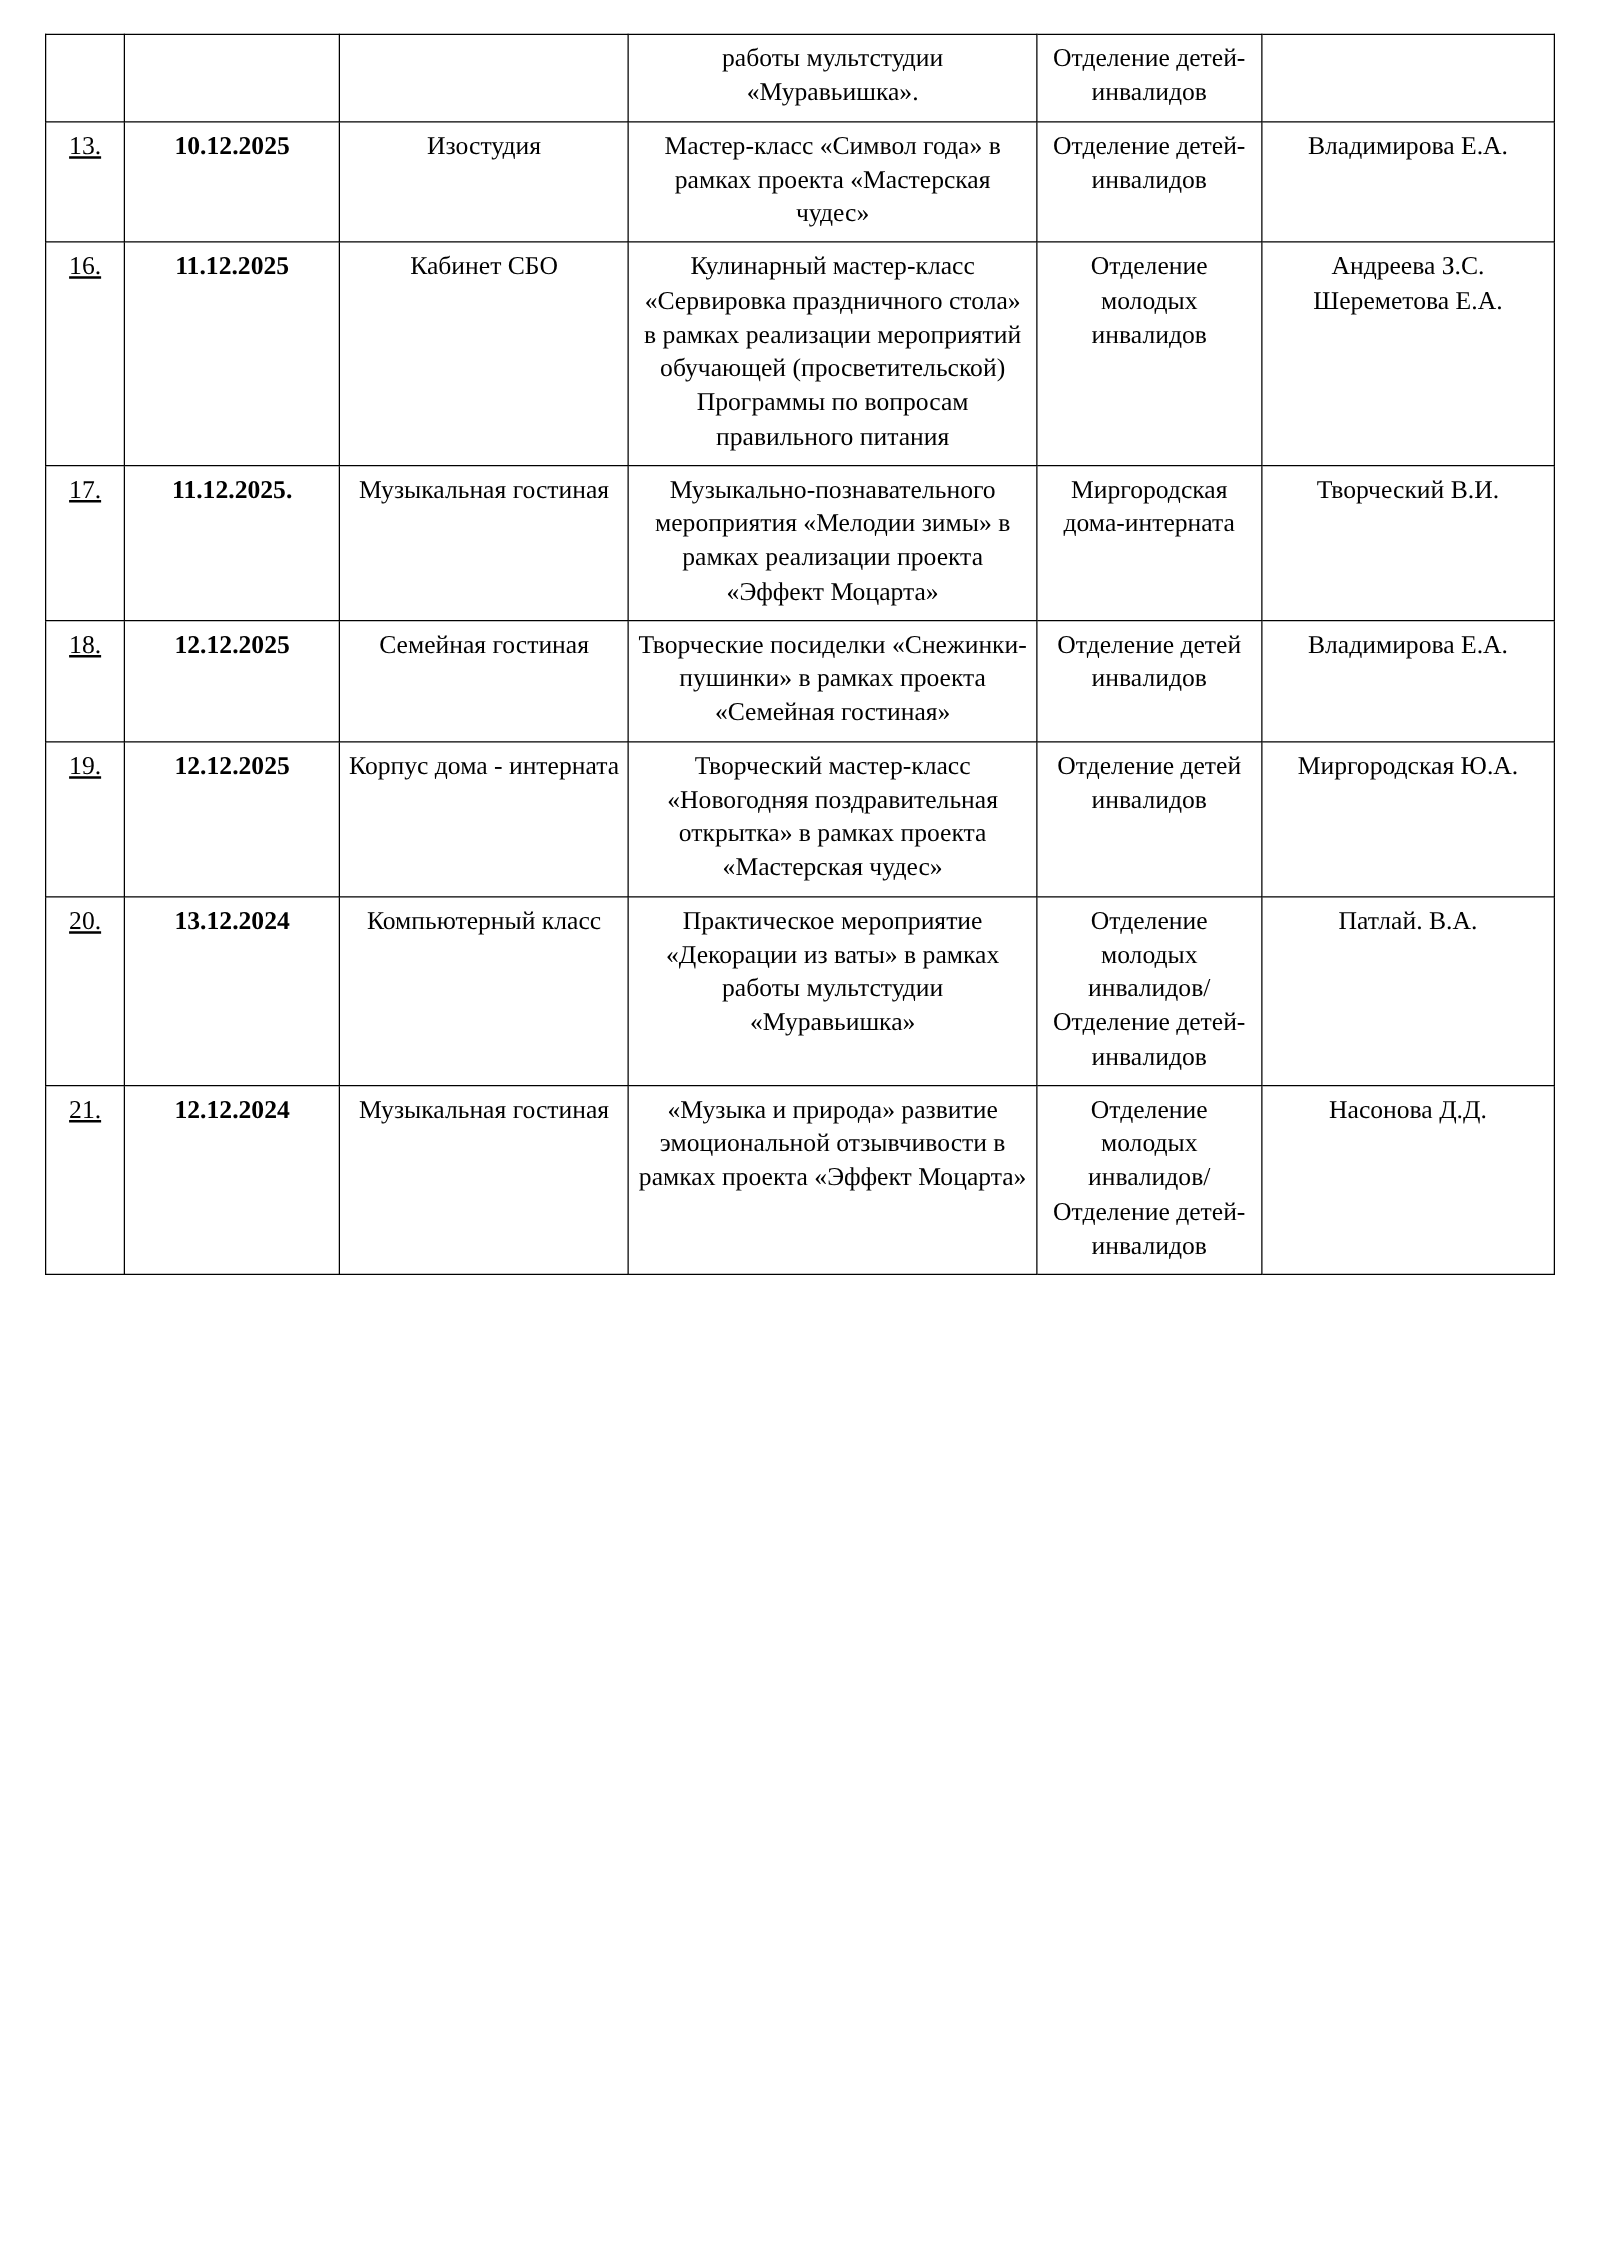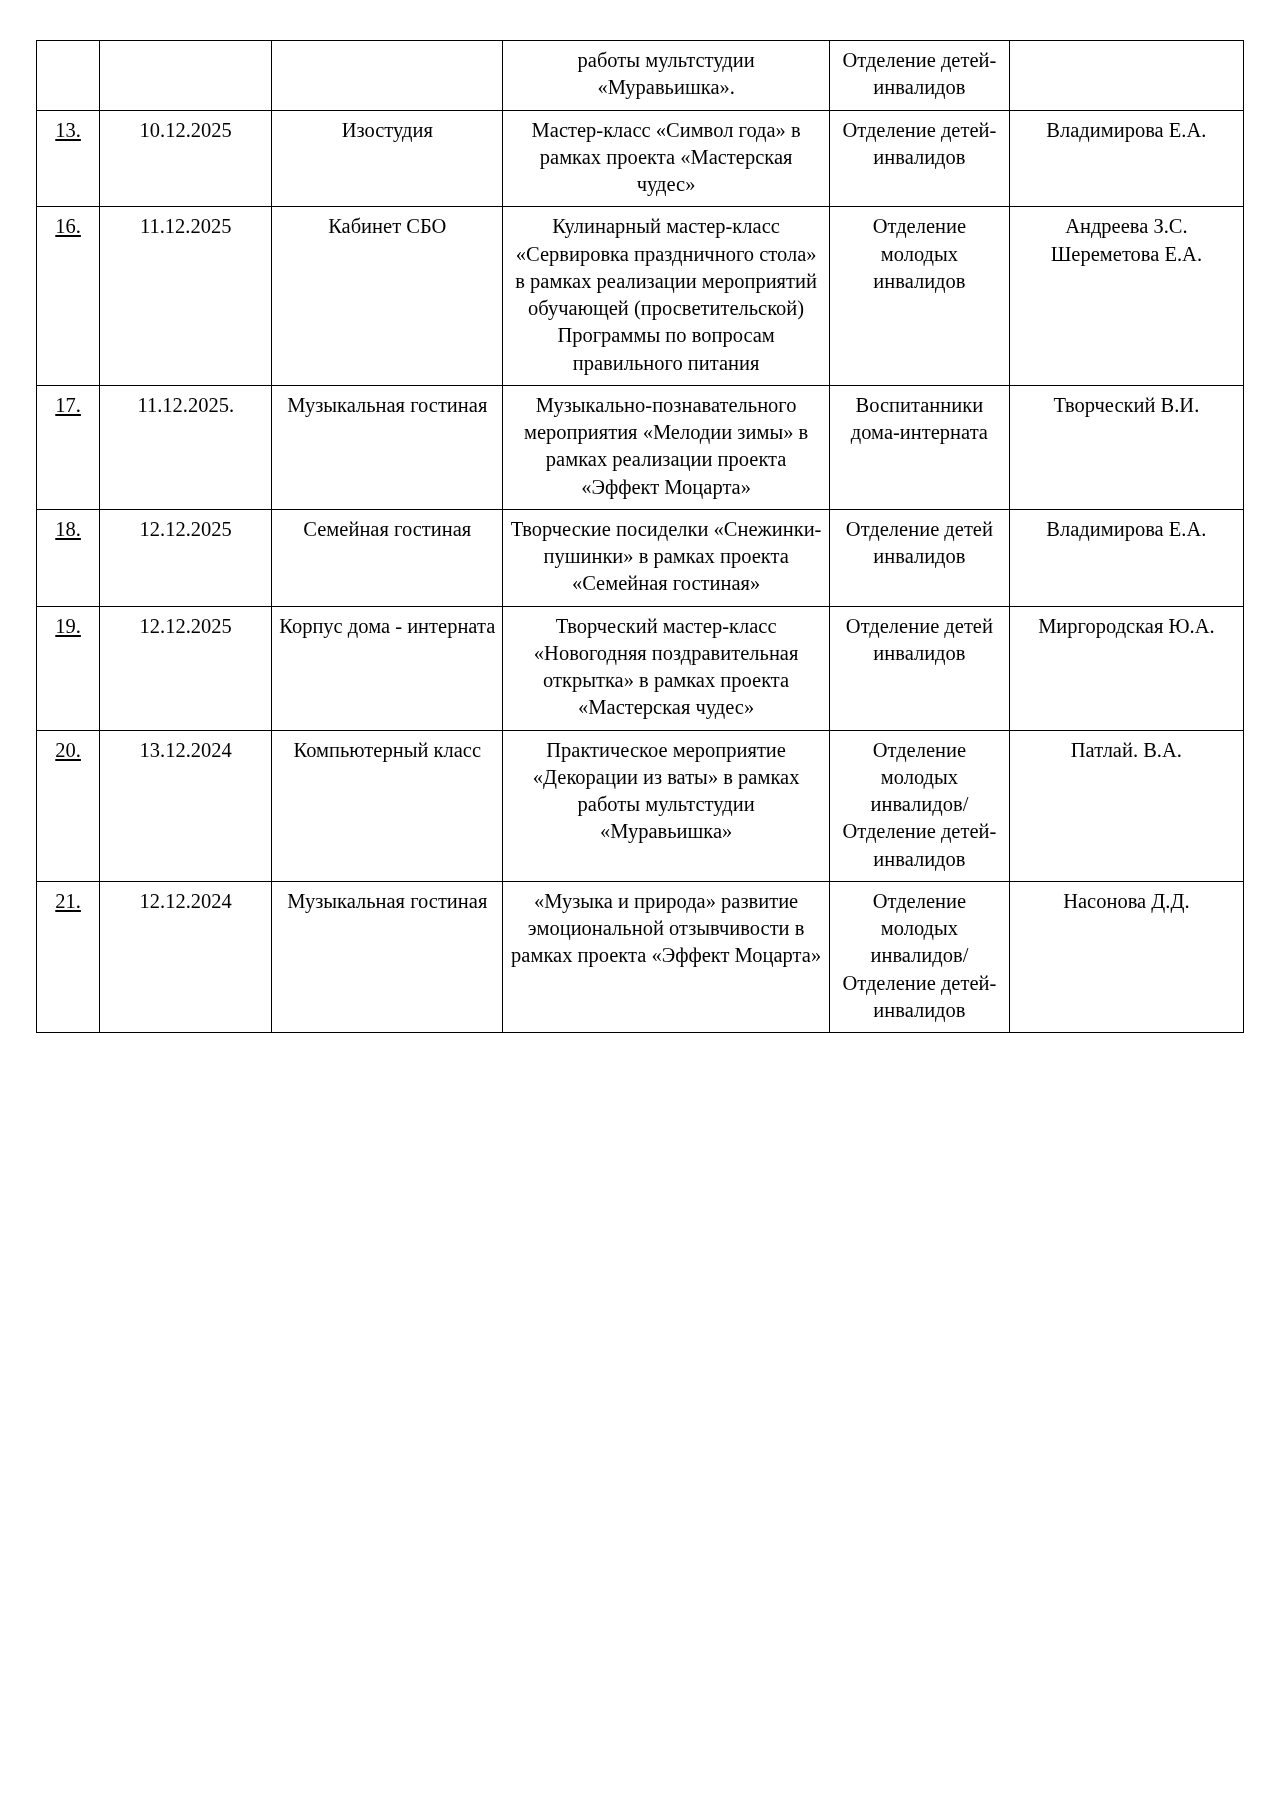--- a/index.html
+++ b/index.html
@@ -10,21 +10,21 @@
   body {
     width: 1280px;
     min-height: 1810px;
     font-family: "Liberation Serif", "DejaVu Serif", serif;
     color: #000000;
   }
   .page {
     width: 1280px;
     min-height: 1810px;
     box-sizing: border-box;
-    padding: 40px 36px 40px 36px;
+    padding: 27px 36px 40px 36px;
     background: #ffffff;
   }
   table.schedule {
     border-collapse: collapse;
     width: 1208px;
     table-layout: fixed;
     margin: 0;
   }
   table.schedule td {
     border: 1px solid #000000;
@@ -39,21 +39,21 @@
   }
   
   col.c0 { width: 58px; }
   col.c1 { width: 158px; }
   col.c2 { width: 212px; }
   col.c3 { width: 300px; }
   col.c4 { width: 165px; }
   col.c5 { width: 215px; }
 
   td.num { text-align: center; text-decoration: underline; }
-  td.date { text-align: center; }
+  td.date { text-align: center; font-weight: bold; }
   td.place { text-align: center; }
   td.event { text-align: center; }
   td.audience { text-align: center; }
   td.person { text-align: center; }
 </style>
 </head>
 <body>
 
 <div class="page">
   <table class="schedule">
@@ -94,21 +94,21 @@
         <td class="event">Кулинарный мастер-класс «Сервировка праздничного стола» в рамках реализации мероприятий обучающей (просветительской) Программы по вопросам правильного питания</td>
         <td class="audience">Отделение молодых инвалидов</td>
         <td class="person">Андреева З.С. Шереметова Е.А.</td>
       </tr>
 
       <tr>
         <td class="num">17.</td>
         <td class="date">11.12.2025.</td>
         <td class="place">Музыкальная гостиная</td>
         <td class="event">Музыкально-познавательного мероприятия «Мелодии зимы» в рамках реализации проекта «Эффект Моцарта»</td>
-        <td class="audience">Воспитанники дома-интерната</td>
+        <td class="audience">Миргородская дома-интерната</td>
         <td class="person">Творческий В.И.</td>
       </tr>
 
       <tr>
         <td class="num">18.</td>
         <td class="date">12.12.2025</td>
         <td class="place">Семейная гостиная</td>
         <td class="event">Творческие посиделки «Снежинки-пушинки» в рамках проекта «Семейная гостиная»</td>
         <td class="audience">Отделение детей инвалидов</td>
         <td class="person">Владимирова Е.А.</td>

